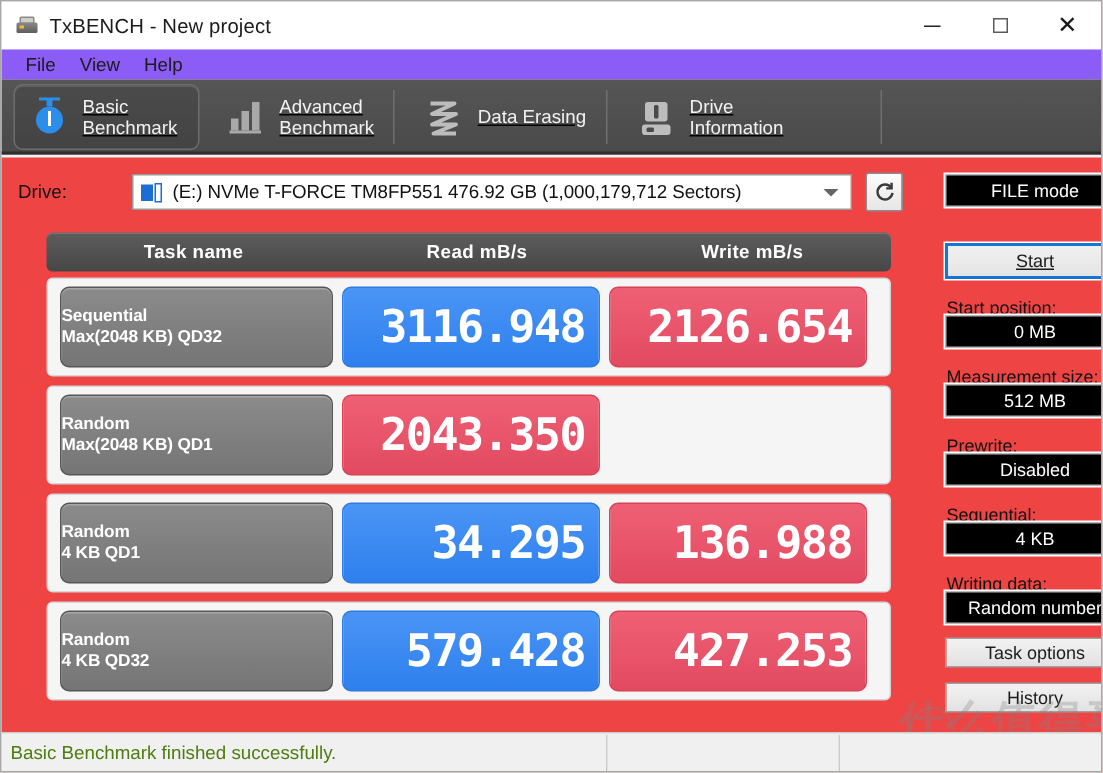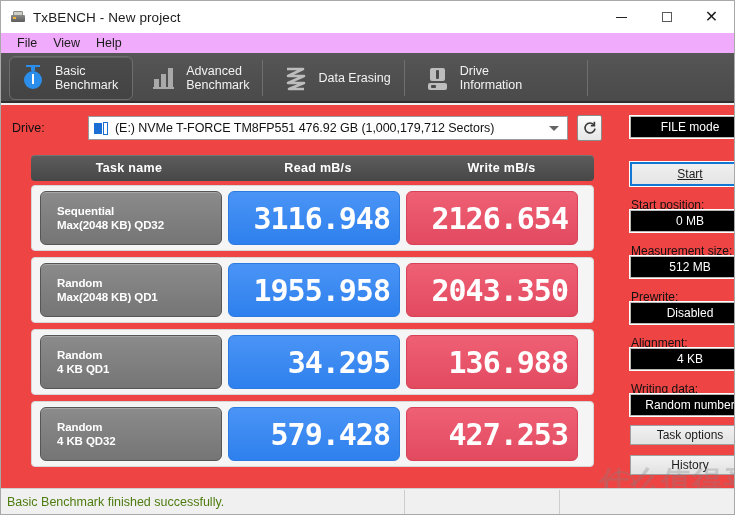--- a/index.html
+++ b/index.html
@@ -99,21 +99,21 @@
     color: #1a1a1a;
     line-height: 1;
     font-family: "DejaVu Sans", sans-serif;
   }
 
   
   .menubar {
     position: absolute;
     left: 0; top: 32px;
     width: 733px; height: 20px;
-    background: #f0abfc;
+    background: #8b5cf6;
     display: flex;
     align-items: center;
     padding-left: 8px;
     box-sizing: border-box;
   }
   .menu-item {
     font-size: 12.5px;
     color: #1b1b1b;
     padding: 1px 8px 2px 8px;
     white-space: nowrap;
@@ -136,20 +136,21 @@
     width: 100%; height: 2px;
     background: #2f2f2f;
   }
   .tab {
     height: 44px;
     display: flex;
     align-items: center;
     padding: 0 14px 0 10px;
     position: relative;
     box-sizing: border-box;
+    text-decoration: underline;
   }
   .tab.active {
     background: linear-gradient(#4b4b4b, #434343);
     border: 1px solid #6d6d6d;
     border-radius: 6px;
     box-shadow: inset 0 1px 0 rgba(255,255,255,.12);
     margin-left: 8px;
   }
   .tab .tab-sep {
     position: absolute;
@@ -368,21 +369,21 @@
   .task-cell {
     width: 182px; height: 54px;
     margin-left: 3px;
     background: linear-gradient(#8b8b8b, #757575);
     border: 1px solid #565656;
     border-radius: 6px;
     box-sizing: border-box;
     display: flex;
     flex-direction: column;
     justify-content: center;
-    padding-left: 16px;
+    padding-left: 0;
     box-shadow: inset 0 1px 0 rgba(255,255,255,.25);
   }
   .task-line1 {
     font-size: 11.5px;
     color: #ffffff;
     font-weight: bold;
     line-height: 14px;
     letter-spacing: -0.1px;
   }
   .task-line2 {
@@ -631,21 +632,20 @@
         </div>
         <div class="val-cell val-read">3116.948</div>
         <div class="val-cell val-write">2126.654</div>
       </div>
 
       <div class="row">
         <div class="task-cell">
           <div class="task-line1">Random</div>
           <div class="task-line2">Max(2048 KB) QD1</div>
         </div>
-        <div class="val-cell val-read">1955.958</div>
         <div class="val-cell val-write">2043.350</div>
       </div>
 
       <div class="row">
         <div class="task-cell">
           <div class="task-line1">Random</div>
           <div class="task-line2">4 KB QD1</div>
         </div>
         <div class="val-cell val-read">34.295</div>
         <div class="val-cell val-write">136.988</div>
@@ -670,21 +670,21 @@
 
     <div class="side-lbl side-pos" style="left:3px; top:87px;">Start position:</div>
     <div class="side-btn side-pos" style="left:2px; top:105px;">0 MB</div>
 
     <div class="side-lbl side-pos" style="left:3px; top:133px;">Measurement size:</div>
     <div class="side-btn side-pos" style="left:2px; top:151px;">512 MB</div>
 
     <div class="side-lbl side-pos" style="left:3px; top:179px;">Prewrite:</div>
     <div class="side-btn side-pos" style="left:2px; top:197px;">Disabled</div>
 
-    <div class="side-lbl side-pos" style="left:3px; top:225px;">Alignment:</div>
+    <div class="side-lbl side-pos" style="left:3px; top:225px;">Sequential:</div>
     <div class="side-btn side-pos" style="left:2px; top:243px;">4 KB</div>
 
     <div class="side-lbl side-pos" style="left:3px; top:271px;">Writing data:</div>
     <div class="side-btn light side-pos" style="left:2px; top:320px; height:20px;">Task options</div>
 
     <div class="side-btn side-pos" style="left:2px; top:289px;">Random number</div>
     <div class="side-btn light side-pos" style="left:2px; top:350px; height:20px;">History</div>
   </div>
 
   <div class="watermark-badge"></div>

